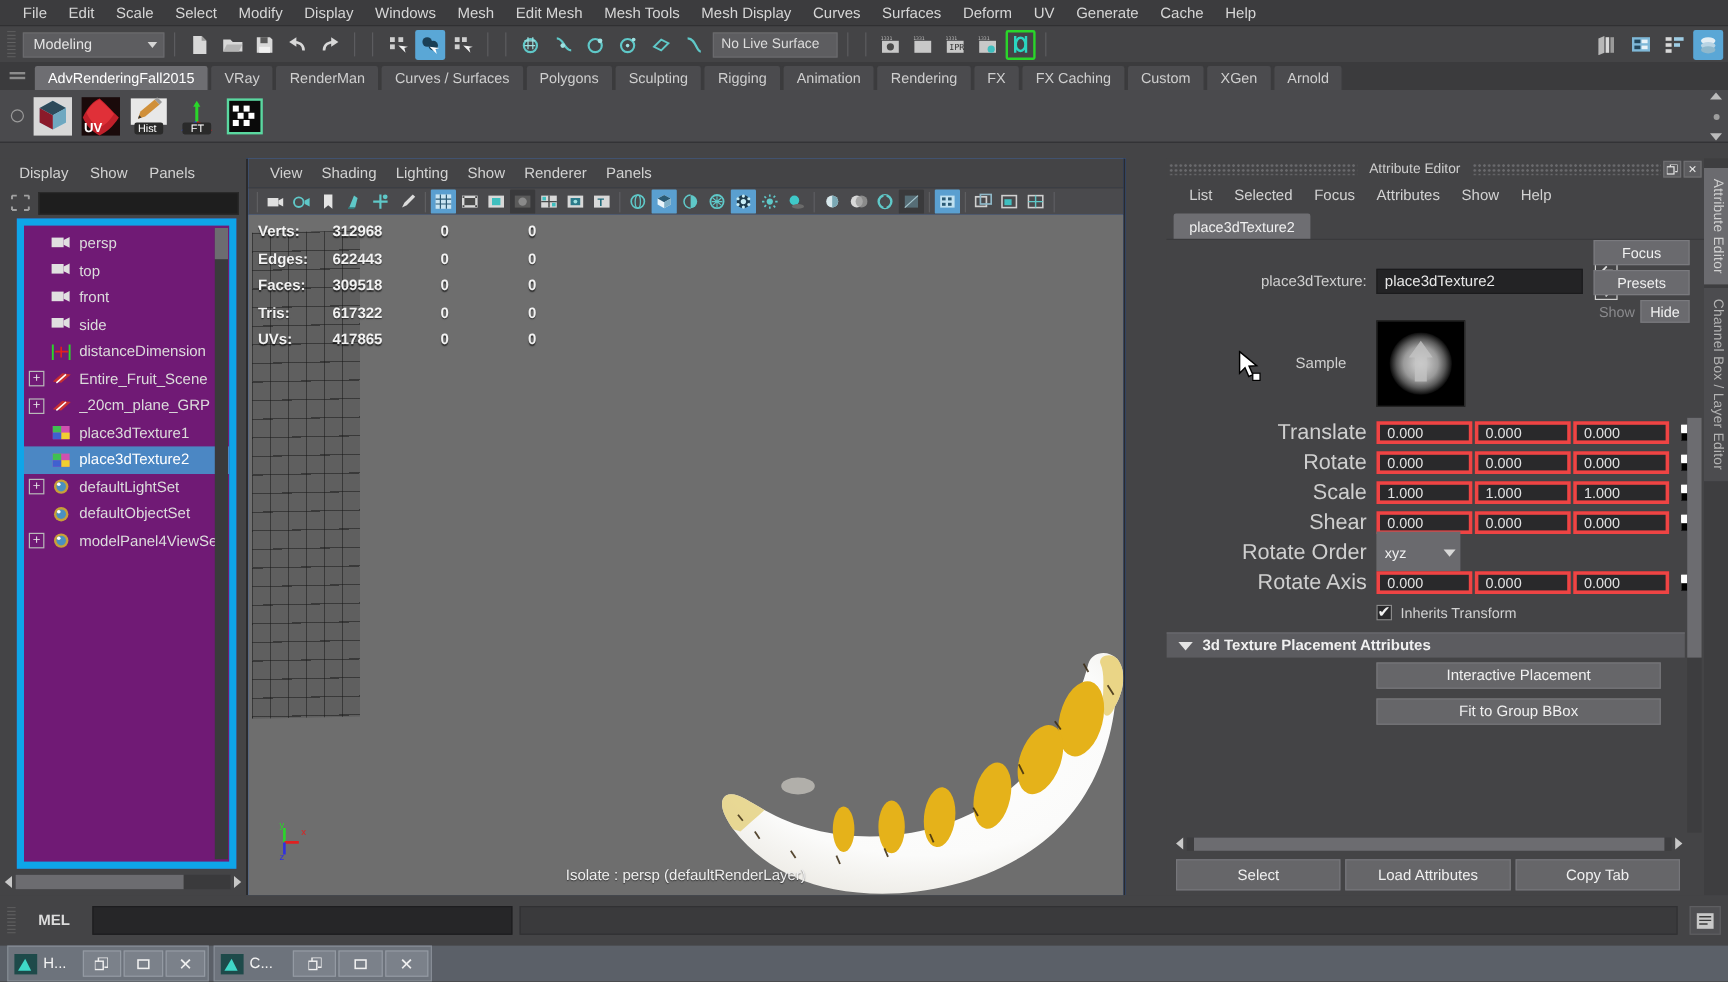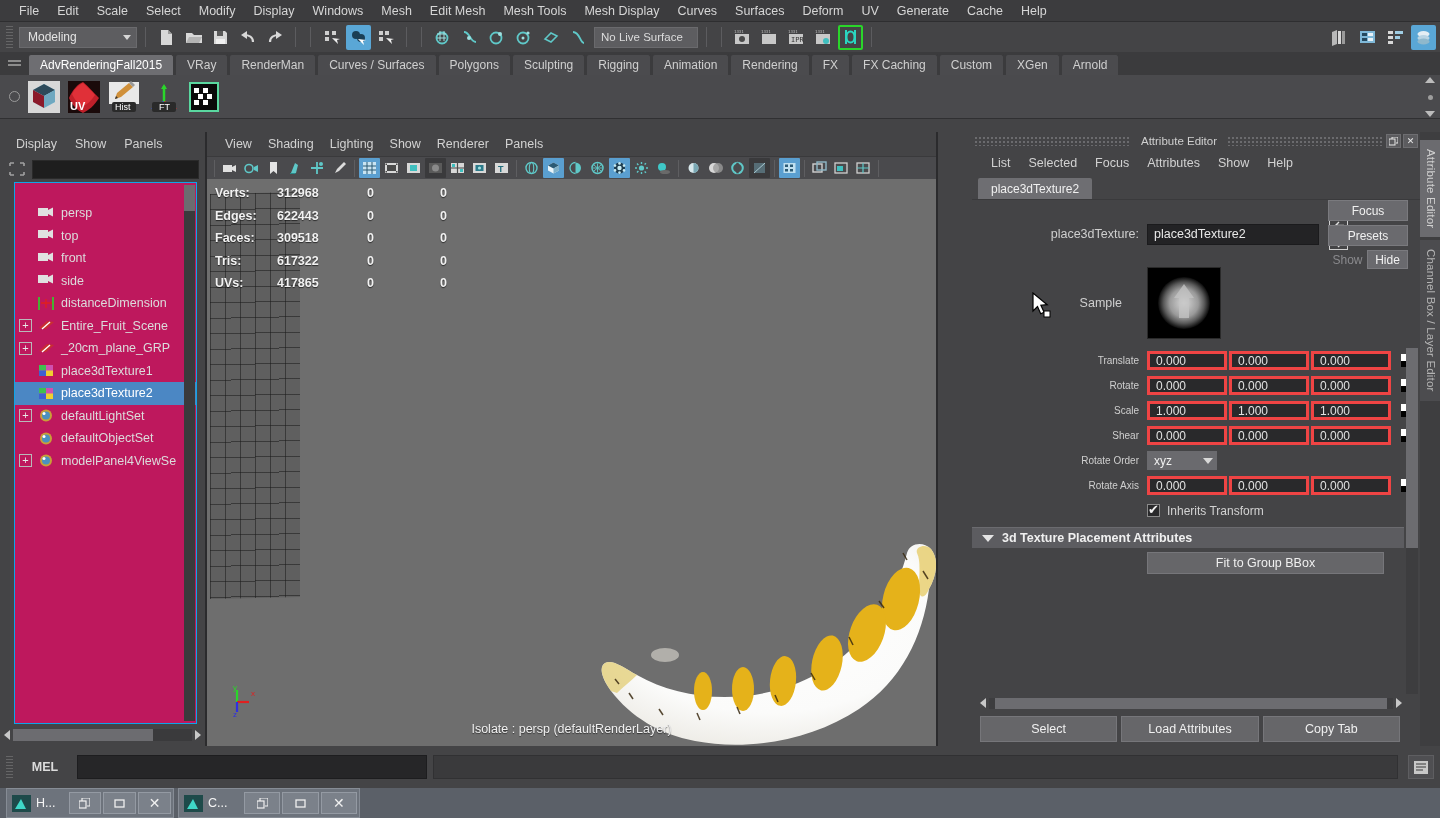--- a/index.html
+++ b/index.html
@@ -100,22 +100,22 @@
   .ol-menubar { height: 24px; display: flex; align-items: center; gap: 2px; padding-left: 8px; }
   .ol-menubar .mi { padding: 2px 8px; font-size: 12.5px; }
   .ol-search { height: 26px; display: flex; align-items: center; padding: 0 6px 0 8px; gap: 6px; }
   .ol-searchicon {
     width: 18px; height: 16px; position: relative; opacity: .75;
   }
   .ol-searchbox {
     flex: 1; height: 19px; background: #1e1e1e; border: 1px solid #2a2a2a;
   }
   .ol-tree {
-    flex: 1; background: #be185d; margin: 0 8px 0 14px; border: 1px solid #0ea5e9;
-    overflow: hidden; position: relative; padding-top: 19px;
+    flex: 1; background: #701a75; margin: 0 8px 0 14px; border: 6px solid #0ea5e9;
+    overflow: hidden; position: relative; padding-top: 4px;
   }
   .ol-row {
     height: 22.5px; display: flex; align-items: center; padding-left: 4px;
     font-size: 12.5px; color: #dcdcdc; white-space: nowrap;
   }
   .ol-row.sel { background: #4b87c4; color: #fff; }
   .ol-plus {
     width: 13px; height: 13px; border: 1px solid #b9b9b9; color: #e8e8e8;
     font-size: 11px; line-height: 11px; text-align: center; margin-right: 5px; flex: 0 0 13px;
     font-family: "Liberation Sans", sans-serif;
@@ -204,36 +204,36 @@
   .ae-samplelabel { width: 175px; text-align: right; padding-right: 25px; font-size: 12.5px; color: #cfcfcf; }
   .ae-sample { width: 74px; height: 72px; background: #000; border: 1px solid #2a2a2a; position: relative; overflow: hidden; }
   .ae-scrollarea { flex: 1; position: relative; overflow: hidden; }
   .ae-section {
     height: 21px; background: #5c5c60; display: flex; align-items: center;
     padding-left: 10px; gap: 8px; font-size: 12.5px; color: #f0f0f0; font-weight: bold;
     margin-right: 16px; border-top: 1px solid #6b6b6f;
   }
   .caret-dn { width:0;height:0;border-left:6px solid transparent;border-right:6px solid transparent;border-top:7px solid #e4e4e4; }
   .attr-row { height: 25px; display: flex; align-items: center; }
-  .attr-label { width: 175px; text-align: right; padding-right: 8px; font-size: 10px; color: #cfcfcf; }
+  .attr-label { width: 175px; text-align: right; padding-right: 8px; font-size: 18px; color: #cfcfcf; }
   .attr-num { width: 80px; height: 19px; background: #29292b; border: 3px solid #ef4444;
     display: flex; align-items: center; padding-left: 6px; font-size: 12px; color: #e2e2e2; margin-right: 2px; }
   .attr-check {
     width: 13px; height: 13px; margin-left: 8px; flex: 0 0 13px;
     background:
       linear-gradient(135deg, #fff 50%, #000 50%);
     position: relative;
   }
   .attr-check::before, .attr-check::after { content:""; position:absolute; width:6px; height:6px; }
   .attr-check::before { left:0; top:0; background:#fff; }
   .attr-check::after { right:0; bottom:0; background:#fff; }
   .attr-check i { position:absolute; inset:0; }
   .attr-check i::before { content:""; position:absolute; right:0; top:0; width:6px; height:6px; background:#000; }
   .attr-check i::after { content:""; position:absolute; left:0; bottom:0; width:6px; height:6px; background:#000; }
-  .attr-combo { width: 70px; height: 19px; background: #6a6a6e; display: flex; align-items: center;
+  .attr-combo { width: 70px; height: 36px; background: #6a6a6e; display: flex; align-items: center;
     justify-content: space-between; padding: 0 4px 0 7px; font-size: 12px; color: #f0f0f0; }
   .cbx { display: flex; align-items: center; margin-left: 175px; gap: 7px; }
   .cbx .box { width: 13px; height: 13px; background: #29292b; border: 1px solid #8a8a8a; position: relative; }
   .cbx .box.checked::after {
     content: "\2714"; position: absolute; left: 0px; top: -3px; font-size: 13px; color: #f2f2f2;
   }
   .ae-wide-btn { width: 237px; height: 22px; background: #666669; border: 1px solid #76767a;
     display: flex; align-items: center; justify-content: center; font-size: 12.5px; color: #f0f0f0; }
   .ae-vscroll { position: absolute; right: 2px; top: 0; bottom: 0; width: 12px; background: #3d3d3f; }
   .ae-vscroll .thumb { position: absolute; left: 0; right: 0; top: 0; height: 200px; background: #6c6c70; }
@@ -1137,20 +1137,24 @@
               <span>Inherits Transform</span>
             </div>
           </div>
 
           <div class="ae-section" style="margin-top:4px">
             <span class="caret-dn"></span>
             <span>3d Texture Placement Attributes</span>
           </div>
           <div class="attr-row" style="height:30px">
             <div style="width:175px"></div>
+            <div class="ae-wide-btn">Interactive Placement</div>
+          </div>
+          <div class="attr-row" style="height:30px">
+            <div style="width:175px"></div>
             <div class="ae-wide-btn">Fit to Group BBox</div>
           </div>
 
           <div class="ae-vscroll">
             <div class="thumb"></div>
           </div>
         </div>
 
         <div class="ae-hscroll-row">
           <div class="arrL"></div>

